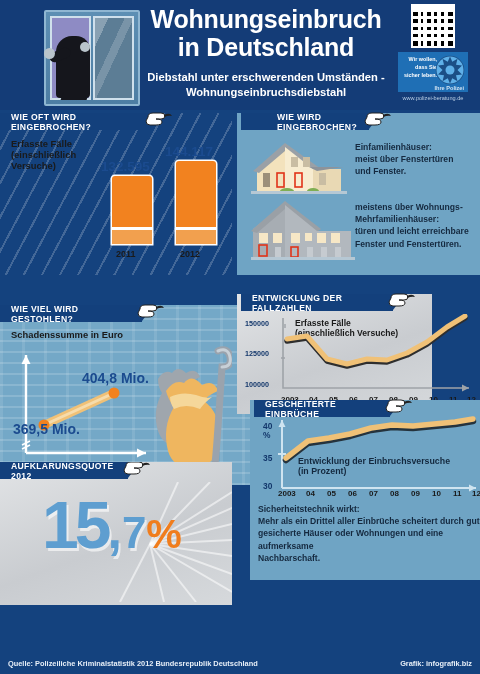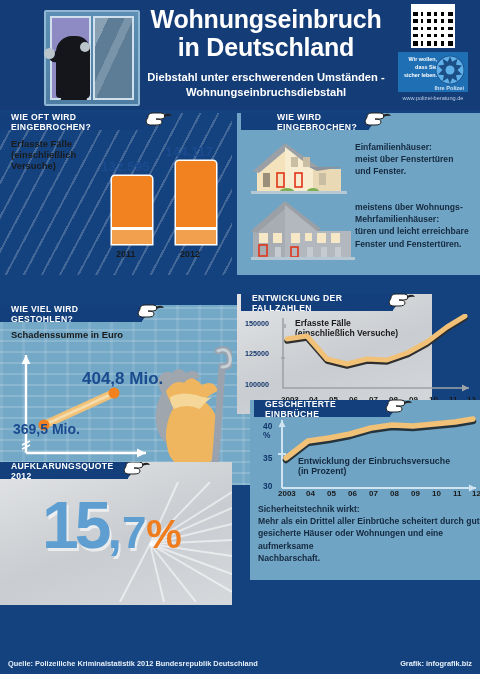--- a/index.html
+++ b/index.html
@@ -234,21 +234,21 @@
       <path d="M16 104 L136 104" stroke="#fff" stroke-width="2.4"></path>
       <path d="M136 104 l-9 -4.5 v9z" fill="#fff"></path>
       <path d="M12 100 l8 -4 M12 96 l8 -4" stroke="#fff" stroke-width="1.6"></path>
       <path d="M34 76 L104 44" stroke="#f0c177" stroke-width="8" stroke-linecap="round"></path>
       <path d="M34 76 L104 44" stroke="#f6dcac" stroke-width="3" stroke-linecap="round"></path>
       <circle cx="34" cy="76" r="5.5" fill="#f2821f"></circle>
       <circle cx="104" cy="44" r="5.5" fill="#f2821f"></circle>
     </svg>
 
     <div style="position:absolute;left:82px;top:64px;">
-      <span class="bluenum" style="font-size:17px;">404,8 Mio.</span>
+      <span class="bluenum" style="font-size:14px;">404,8 Mio.</span>
     </div>
     <div style="position:absolute;left:13px;top:115px;">
       <span class="bluenum" style="font-size:14px;">369,5 Mio.</span>
     </div>
 
     <div class="axlab" style="left:26px;top:156px;">2011</div>
     <div class="axlab" style="left:96px;top:156px;">2012</div>
   </div>
 
   <div class="panel p-gray" style="left:237px;top:294px;width:195px;height:120px;">

